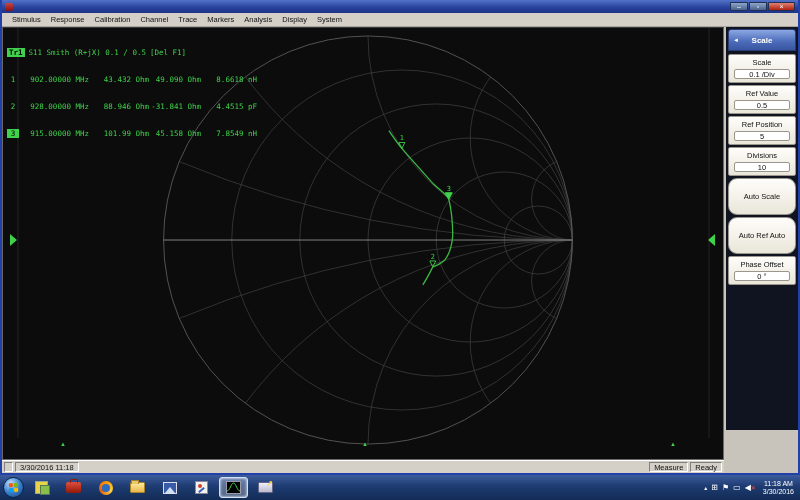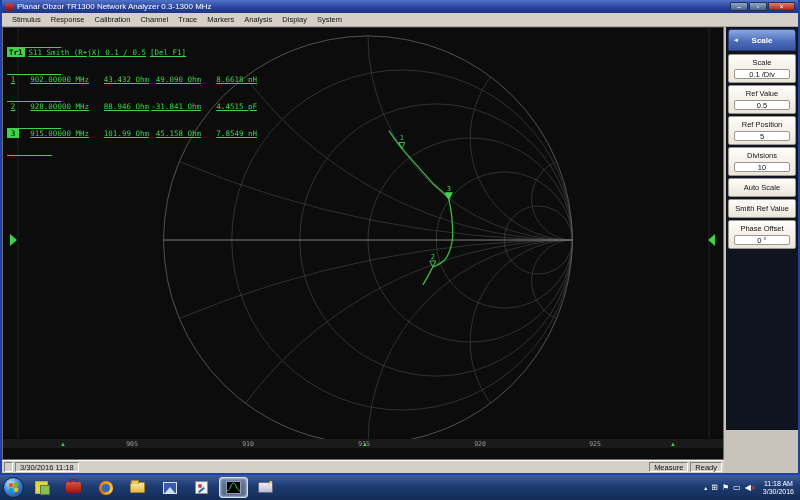--- a/index.html
+++ b/index.html
@@ -26,21 +26,21 @@
 
   .main-row { flex:1; display:flex; min-height:0; }
   .left-col { flex:1; display:flex; flex-direction:column; min-width:0; }
 
   
   .chart-region { position:relative; flex:1; background:#0c0c0c;
     border:1px solid #6a6a6a; border-top-color:#3a3a3a; overflow:hidden; }
   .chart-svg { position:absolute; inset:0; width:100%; height:100%; }
 
   .readout { position:absolute; left:4px; top:2px; font-family:"DejaVu Sans Mono",monospace;
-    font-size:7.5px; line-height:9px; color:#3fd24a; white-space:pre;text-decoration:underline; }
+    font-size:7.5px; line-height:9px; color:#3fd24a; white-space:pre; }
   .readout-header { display:flex; align-items:center; gap:4px; }
   .tr-badge { background:#3fd24a; color:#000; padding:0 2px; font-weight:bold; }
   .mrow { display:flex; }
   .mbadge { width:12px; text-align:center; }
   .mrow .active-n { background:#3fd24a; color:#000; }
   .c-f { width:70px; text-align:right; }
   .c-r { width:60px; text-align:right; }
   .c-x { width:52px; text-align:right; }
   .c-l { width:56px; text-align:right; }
 
@@ -66,21 +66,21 @@
     display:flex; flex-direction:column; position:relative; flex:0 0 auto; }
   .sb-header { margin:2px 2px 2px 2px; height:22px; background:linear-gradient(#8ba7e2,#4a6ab8 60%,#3a56a0);
     border:1px solid #2c3c74; border-radius:3px 3px 0 0; color:#fff; font-size:8px; font-weight:bold;
     display:flex; align-items:center; justify-content:center; position:relative; flex:0 0 auto; }
   .sb-back { position:absolute; left:4px; font-size:6px; font-weight:normal; }
   .side-btn { margin:1px 2px; background:linear-gradient(#fefdfa,#e9e6d9);
     border:1px solid #9a968e; border-radius:2px; padding:3px 3px; text-align:center; flex:0 0 auto; }
   .side-btn .lbl { font-size:7.5px; color:#111; }
   .side-btn .val { margin:2px auto 0; width:56px; background:#fff; border:1px solid #9a968e;
     border-radius:2px; font-size:7.5px; color:#111; height:10px; line-height:9px; }
-  .side-btn.single { padding:4px 3px; }
+  .side-btn.single { padding:13px 3px;border-radius:9px; }
   .side-btn.selected { background:linear-gradient(#6e6e6e,#3c3c3c); border:2px solid #4a6cd4; }
   .side-btn.selected .lbl { color:#fff; }
   .side-btn.selected .val { background:#2e2e2e; color:#fff; border-color:#1a1a1a; }
   .sb-bottom { position:absolute; left:0; right:0; bottom:0; height:43px; background:#c8c4bc; }
 
   
   .taskbar { position:absolute; left:0; right:0; bottom:0; height:25px;
     background:linear-gradient(#3c5c9c,#1e3c72 45%,#122c56); display:flex; align-items:center;
     padding:0 3px; gap:3px; }
   .start-orb { width:21px; height:21px; border-radius:50%;
@@ -116,21 +116,20 @@
   .clock { text-align:center; color:#fff; font-size:7px; line-height:8px; padding-left:3px; white-space:nowrap; }
 </style>
 </head>
 <body>
 
 <div class="screen">
   <div class="app-window">
 
     <div class="titlebar">
       <div class="app-icon"></div>
-      <span class="title-text">Planar  Obzor TR1300  Network Analyzer  0.3-1300 MHz</span>
       <div class="win-controls">
         <div class="win-btn">–</div>
         <div class="win-btn">▫</div>
         <div class="win-btn close">×</div>
       </div>
     </div>
 
     <div class="menubar">
       <span class="menu-item">Stimulus</span>
       <span class="menu-item">Response</span>
@@ -227,27 +226,20 @@
             </div>
             <div class="mrow">
               <span class="mbadge active-n">3</span>
               <span class="c-f">915.00000 MHz</span>
               <span class="c-r">101.99 Ohm</span>
               <span class="c-x">45.158 Ohm</span>
               <span class="c-l">7.8549 nH</span>
             </div>
           </div>
 
-          <div class="ruler">
-            <span class="rtick-label" style="left:129px">905</span>
-            <span class="rtick-label" style="left:245px">910</span>
-            <span class="rtick-label" style="left:361px">915</span>
-            <span class="rtick-label" style="left:477px">920</span>
-            <span class="rtick-label" style="left:592px">925</span>
-          </div>
           <span class="marker-tri" style="left:60px">▲</span>
           <span class="marker-tri" style="left:362px">▲</span>
           <span class="marker-tri" style="left:670px">▲</span>
 
         </div>
 
         <div class="statusbar">
           <div class="sb-cell sb-grip"></div>
           <div class="sb-cell">3/30/2016 11:18</div>
           <div class="sb-spacer"></div>
@@ -274,21 +266,21 @@
           <div class="val">5</div>
         </div>
         <div class="side-btn">
           <div class="lbl">Divisions</div>
           <div class="val">10</div>
         </div>
         <div class="side-btn single">
           <div class="lbl">Auto Scale</div>
         </div>
         <div class="side-btn single">
-          <div class="lbl">Smith Ref Value</div>
+          <div class="lbl">Auto Ref Auto</div>
         </div>
         <div class="side-btn">
           <div class="lbl">Phase Offset</div>
           <div class="val">0 °</div>
         </div>
         <div class="sb-bottom"></div>
       </div>
     </div>
   </div>
 

